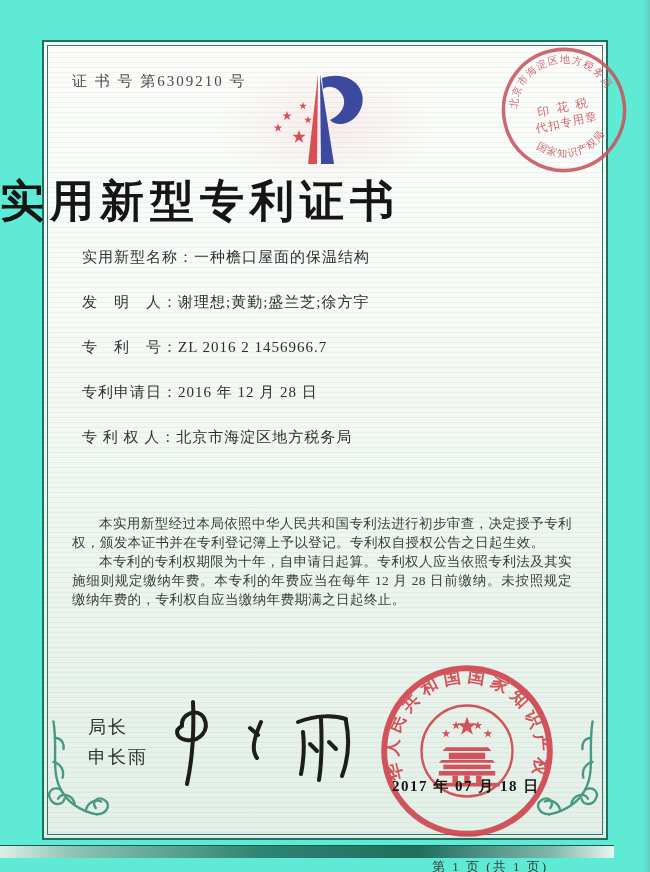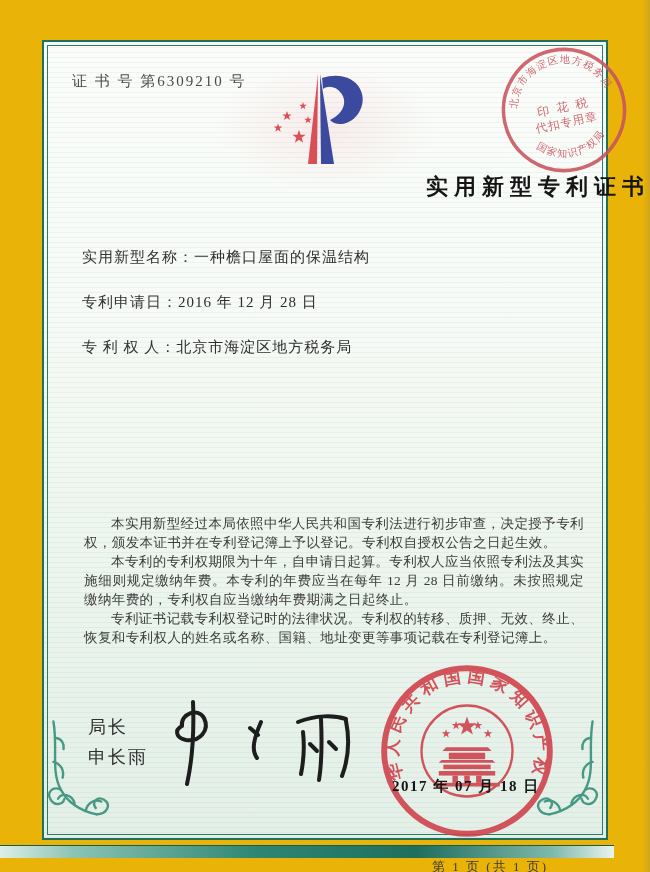--- a/index.html
+++ b/index.html
@@ -1,18 +1,18 @@
 <!DOCTYPE html>
 <html><head>
 <meta charset="utf-8">
 <style>
   html,body{margin:0;padding:0;background:#ffffff;}
   .page{
     position:relative;width:650px;height:872px;overflow:hidden;
-    background:#eab308;
+    background:#5eead4;
     font-family:"Liberation Serif","DejaVu Serif",serif;
     color:#222;
   }
   
   .frame{
     position:absolute;left:42px;top:40px;width:562px;height:796px;
     border:2px solid #20705f;
     background:
       repeating-linear-gradient(180deg, rgba(110,175,145,.10) 0 1px, rgba(255,255,255,0) 1px 5px),
       linear-gradient(180deg,#fcfdfb 0%,#f7faf6 35%,#edf5ee 65%,#e3efe7 100%);
@@ -23,29 +23,29 @@
   .pink-wash{
     position:absolute;left:205px;top:55px;width:240px;height:140px;
     background:radial-gradient(ellipse at center, rgba(235,160,165,.18), rgba(235,160,165,0) 65%);
   }
   .cert-number{
     position:absolute;left:72px;top:72px;font-size:15px;letter-spacing:2px;color:#4a4a4a;
   }
   .logo{position:absolute;left:252px;top:68px;width:150px;height:100px;}
   .tax-stamp{position:absolute;left:498px;top:44px;width:132px;height:132px;transform:rotate(-12deg);opacity:.88;}
   .title{
-    position:absolute;left:0;top:172px;width:650px;text-align:right;
-    font-size:22px;font-weight:700;letter-spacing:6px;color:#151515;
+    position:absolute;left:0;top:172px;width:650px;text-align:left;
+    font-size:44px;font-weight:700;letter-spacing:6px;color:#151515;
   }
   .fields{position:absolute;left:74px;top:248px;width:480px;}
   .field-row{height:16px;margin-bottom:29px;font-size:15px;color:#333;margin-left:8px;}
   .flabel{white-space:pre;letter-spacing:1px;}
   .fvalue{letter-spacing:1px;color:#2e2e2e;}
   .paragraphs{
-    position:absolute;left:84px;top:514px;width:500px;
+    position:absolute;left:72px;top:514px;width:500px;
     font-size:13.5px;line-height:19px;color:#3c3c3c;text-align:justify;letter-spacing:.4px;
   }
   .paragraphs p{margin:0;text-indent:2em;}
   .director{position:absolute;left:88px;top:712px;font-size:18px;color:#2f2f2f;letter-spacing:2px;line-height:30px;}
   .signature{position:absolute;left:158px;top:692px;width:210px;height:100px;}
   .big-seal{position:absolute;left:376px;top:660px;width:182px;height:182px;opacity:.88;}
   .seal-date{
     position:absolute;left:392px;top:777px;font-size:15px;font-weight:600;color:#161616;letter-spacing:1.5px;z-index:5;
   }
   .page-info{position:absolute;left:0;top:858px;width:548px;text-align:right;font-size:13px;color:#3b3b3b;letter-spacing:2px;}
@@ -129,31 +129,36 @@
     <text x="0" y="15" text-anchor="middle" font-size="10.5" fill="#c9545e" letter-spacing="1">代扣专用章</text>
   </svg>
 
   <div class="title">实用新型专利证书</div>
 
   <div class="fields">
     <div class="field-row">
       <span class="flabel">实用新型名称：</span><span class="fvalue">一种檐口屋面的保温结构</span>
     </div>
     <div class="field-row">
+      <span class="flabel">发　明　人：</span><span class="fvalue">谢理想;黄勤;盛兰芝;徐方宇</span>
+    </div>
+    <div class="field-row">
+      <span class="flabel">专　利　号：</span><span class="fvalue">ZL 2016 2 1456966.7</span>
+    </div>
+    <div class="field-row">
       <span class="flabel">专利申请日：</span><span class="fvalue">2016 年 12 月 28 日</span>
     </div>
     <div class="field-row">
       <span class="flabel">专 利 权 人：</span><span class="fvalue">北京市海淀区地方税务局</span>
     </div>
   </div>
 
   <div class="paragraphs">
     <p>本实用新型经过本局依照中华人民共和国专利法进行初步审查，决定授予专利权，颁发本证书并在专利登记簿上予以登记。专利权自授权公告之日起生效。</p>
     <p>本专利的专利权期限为十年，自申请日起算。专利权人应当依照专利法及其实施细则规定缴纳年费。本专利的年费应当在每年 12 月 28 日前缴纳。未按照规定缴纳年费的，专利权自应当缴纳年费期满之日起终止。</p>
-    <p>专利证书记载专利权登记时的法律状况。专利权的转移、质押、无效、终止、恢复和专利权人的姓名或名称、国籍、地址变更等事项记载在专利登记簿上。</p>
   </div>
 
   <div class="director">
     <div>局长</div>
     <div>申长雨</div>
   </div>
 
   <svg class="signature" viewBox="0 0 210 100">
     <g fill="none" stroke="#1d1d1d" stroke-width="4" stroke-linecap="round">
       <path d="M24,34 C22,22 40,15 46,26 C52,38 42,50 28,48 C18,46 16,38 24,34"></path>

